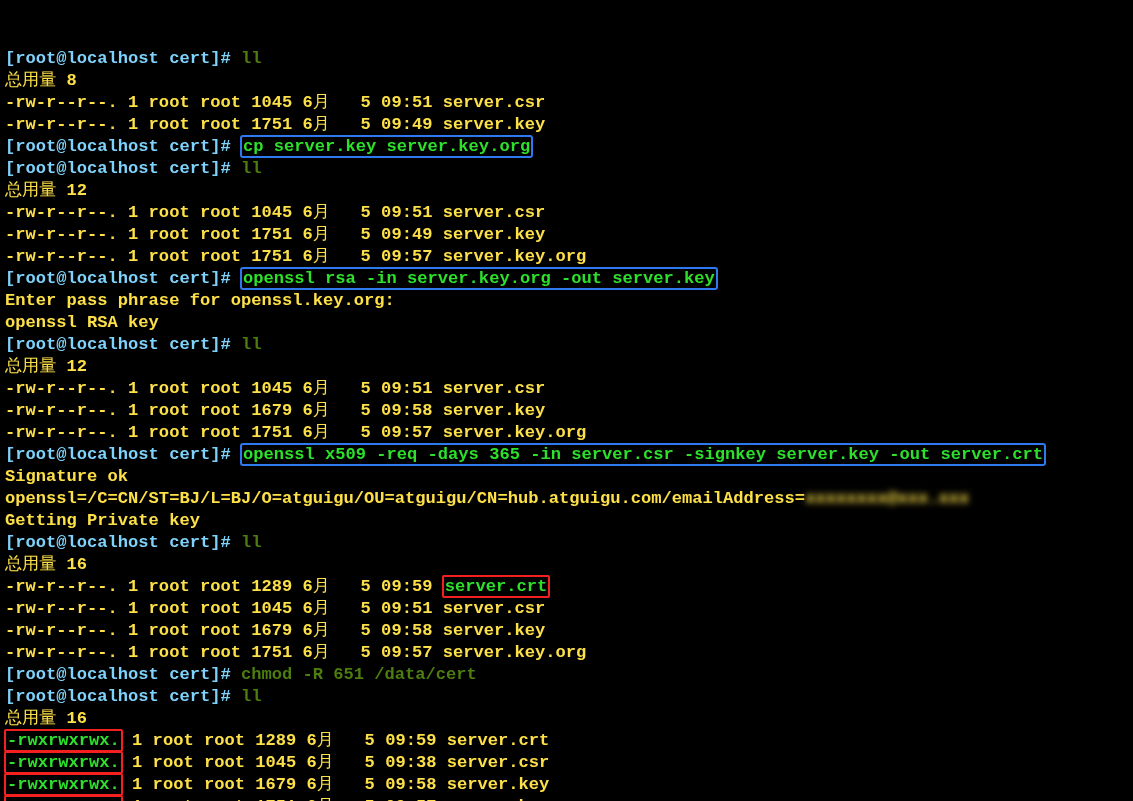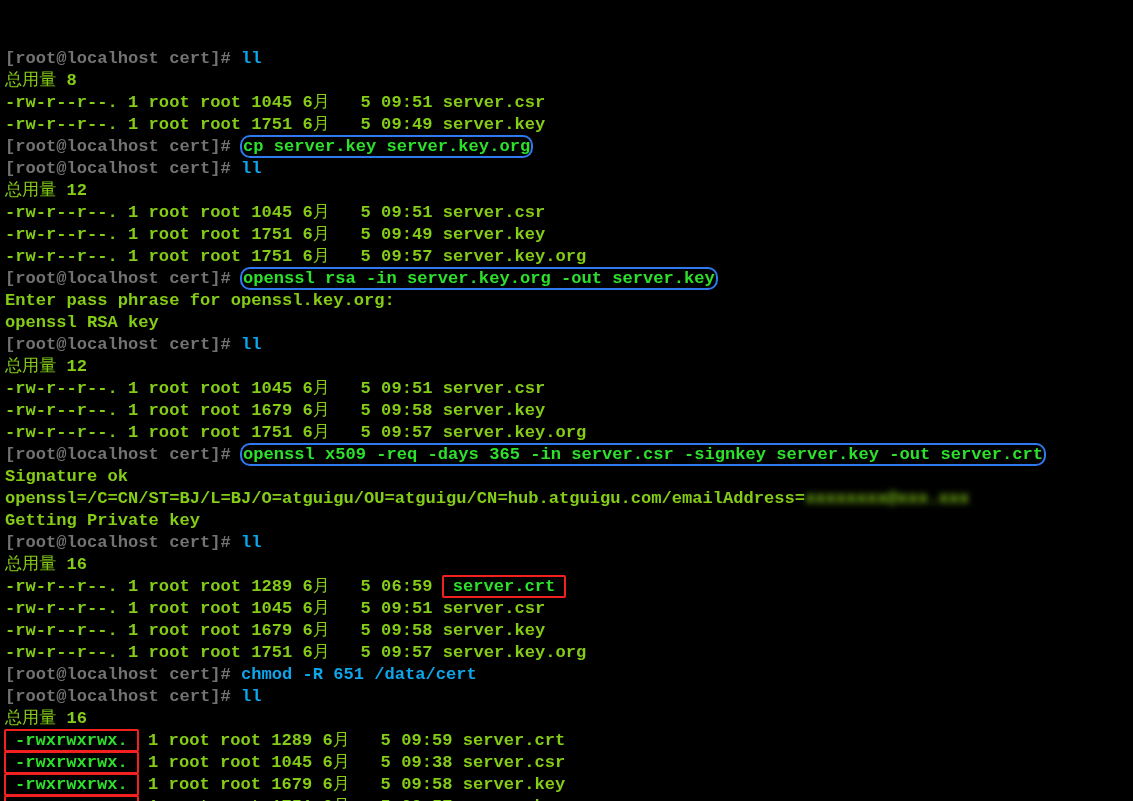--- a/index.html
+++ b/index.html
@@ -1,22 +1,22 @@
 <!DOCTYPE html>
 <html><head>
 <meta charset="utf-8">
 <style>
   html,body{margin:0;padding:0;background:#000;width:1133px;height:801px;overflow:hidden}
   body{font-family:"Courier New",monospace;font-size:17.1px;line-height:22px;color:#2ce02c;font-weight:550;white-space:pre}
   .term{padding:4px 5px;position:relative}
-  .prompt{color:#737373}
-  .cmd{color:#0ea5e9}
-  .out{color:#84cc16}
-  .boxblue{border:2px solid #2e78f0;border-radius:10px;padding:0 1px;margin:-2px -1px}
-  .boxred{border:2px solid #f42020;border-radius:2px;padding:0 9px;margin:-2px -1px}
+  .prompt{color:#7dd3fc}
+  .cmd{color:#4d7c0f}
+  .out{color:#fde047}
+  .boxblue{border:2px solid #2e78f0;border-radius:3px;padding:0 1px;margin:-2px -1px}
+  .boxred{border:2px solid #f42020;border-radius:2px;padding:0 1px;margin:-2px -1px}
   .blur{filter:blur(3px)}
 </style>
 </head>
 <body>
 <div class="term">
 <span class="prompt">[root@localhost cert]# </span><span class="cmd">ll</span>
 <span class="out">总用量 8</span>
 <span class="out">-rw-r--r--. 1 root root 1045 6月   5 09:51 server.csr</span>
 <span class="out">-rw-r--r--. 1 root root 1751 6月   5 09:49 server.key</span>
 <span class="prompt">[root@localhost cert]# </span><span class="boxblue">cp server.key server.key.org</span>
@@ -32,21 +32,21 @@
 <span class="out">总用量 12</span>
 <span class="out">-rw-r--r--. 1 root root 1045 6月   5 09:51 server.csr</span>
 <span class="out">-rw-r--r--. 1 root root 1679 6月   5 09:58 server.key</span>
 <span class="out">-rw-r--r--. 1 root root 1751 6月   5 09:57 server.key.org</span>
 <span class="prompt">[root@localhost cert]# </span><span class="boxblue">openssl x509 -req -days 365 -in server.csr -signkey server.key -out server.crt</span>
 <span class="out">Signature ok</span>
 <span class="out">openssl=/C=CN/ST=BJ/L=BJ/O=atguigu/OU=atguigu/CN=hub.atguigu.com/emailAddress=</span><span class="out blur">xxxxxxxx@xxx.xxx</span>
 <span class="out">Getting Private key</span>
 <span class="prompt">[root@localhost cert]# </span><span class="cmd">ll</span>
 <span class="out">总用量 16</span>
-<span class="out">-rw-r--r--. 1 root root 1289 6月   5 06:59 </span><span class="boxred">server.crt</span>
+<span class="out">-rw-r--r--. 1 root root 1289 6月   5 09:59 </span><span class="boxred">server.crt</span>
 <span class="out">-rw-r--r--. 1 root root 1045 6月   5 09:51 server.csr</span>
 <span class="out">-rw-r--r--. 1 root root 1679 6月   5 09:58 server.key</span>
 <span class="out">-rw-r--r--. 1 root root 1751 6月   5 09:57 server.key.org</span>
 <span class="prompt">[root@localhost cert]# </span><span class="cmd">chmod -R 651 /data/cert</span>
 <span class="prompt">[root@localhost cert]# </span><span class="cmd">ll</span>
 <span class="out">总用量 16</span>
 <span class="boxred">-rwxrwxrwx.</span><span class="out"> 1 root root 1289 6月   5 09:59 server.crt</span>
 <span class="boxred">-rwxrwxrwx.</span><span class="out"> 1 root root 1045 6月   5 09:38 server.csr</span>
 <span class="boxred">-rwxrwxrwx.</span><span class="out"> 1 root root 1679 6月   5 09:58 server.key</span>
 <span class="boxred">-rwxrwxrwx.</span><span class="out"> 1 root root 1751 6月   5 09:57 server.key.org</span>

